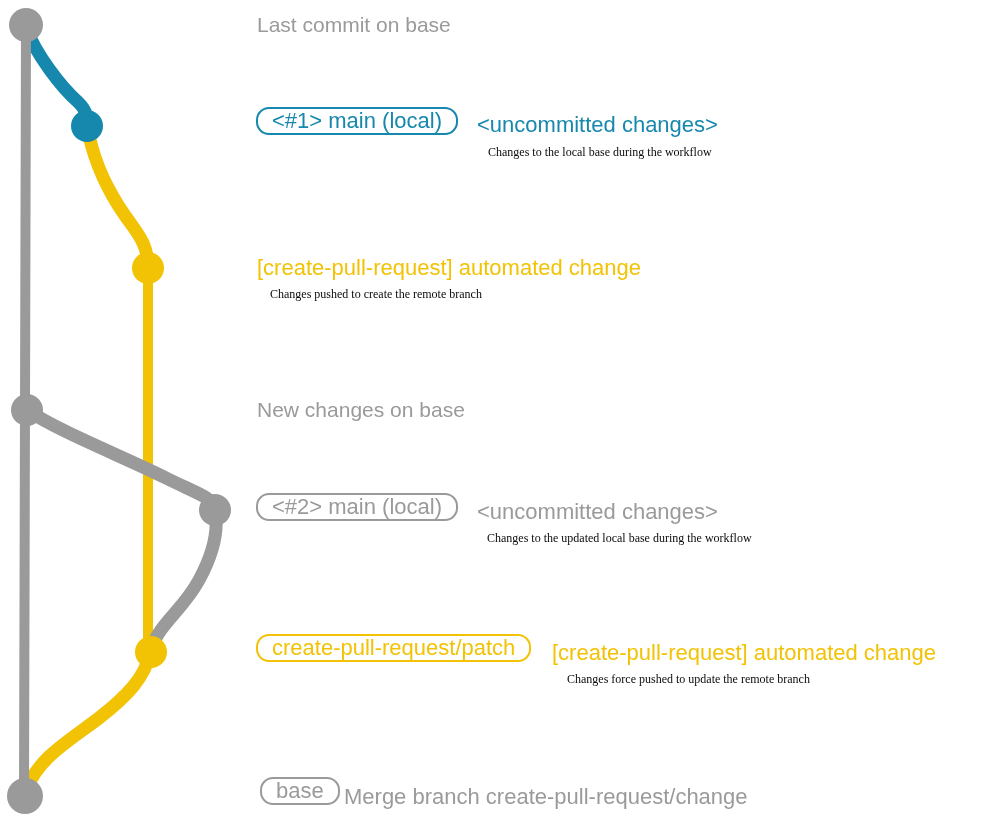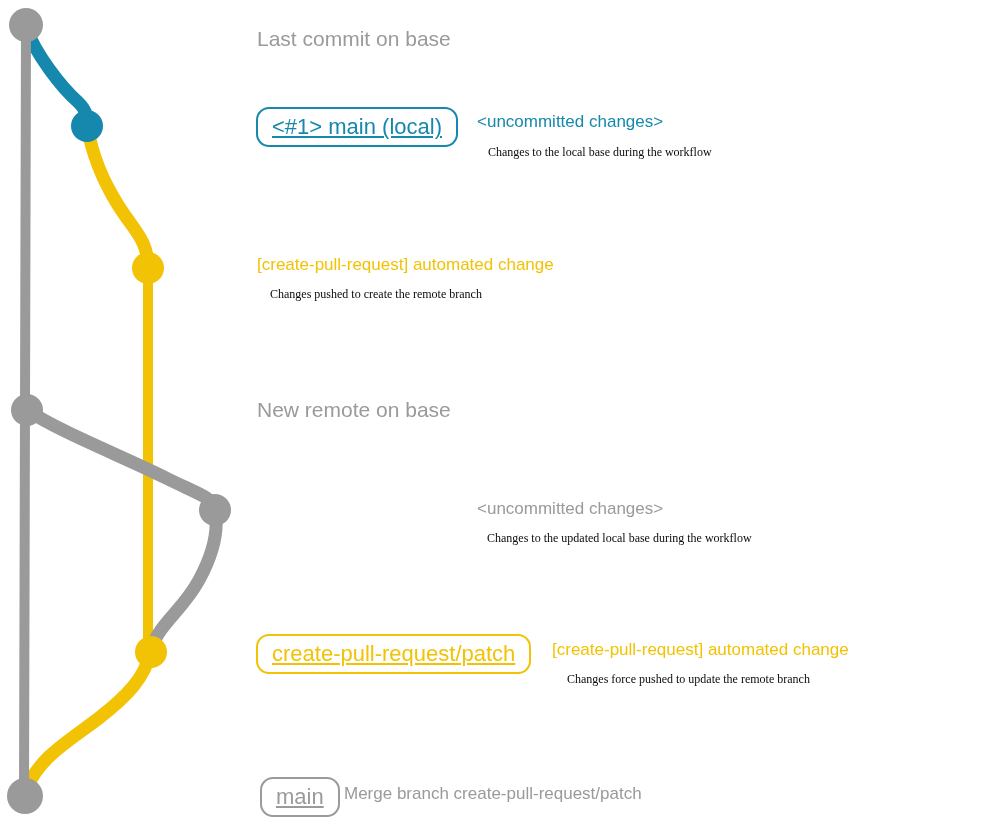--- a/index.html
+++ b/index.html
@@ -30,35 +30,34 @@
 
   .abs { position: absolute; white-space: nowrap; }
 
   .header-label {
     font-size: 21px;
     color: var(--gray);
   }
   .pill {
     display: inline-flex;
     align-items: center;
-    height: 40px;
+    height: 28px;
     box-sizing: border-box;
     padding: 0 14px;
     border: 2px solid;
     border-radius: 13px;
     font-size: 22px;
     background: #fff;
-    text-decoration: underline;
   }
   .pill.teal   { border-color: var(--teal);   color: var(--teal); }
   .pill.gray   { border-color: var(--gray);   color: var(--gray); }
   .pill.yellow { border-color: var(--yellow); color: var(--yellow); }
 
   .annotation {
-    font-size: 17px;
+    font-size: 22px;
   }
   .annotation.teal   { color: var(--teal); }
   .annotation.gray   { color: var(--gray); }
   .annotation.yellow { color: var(--yellow); }
 
   .description {
     font-family: "Liberation Serif", serif;
     font-size: 12px;
     color: var(--description_text, #000);
   }
@@ -84,40 +83,43 @@
 
     <circle cx="26" cy="25" r="17" class="dot-gray"></circle>
     <circle cx="87" cy="126" r="16" class="dot-teal"></circle>
     <circle cx="148" cy="268" r="16" class="dot-yellow"></circle>
     <circle cx="27" cy="410" r="16" class="dot-gray"></circle>
     <circle cx="215" cy="510" r="16" class="dot-gray"></circle>
     <circle cx="151" cy="652" r="16" class="dot-yellow"></circle>
     <circle cx="25" cy="796" r="18" class="dot-gray"></circle>
   </svg>
 
-  <div class="abs header-label" style="left:257px; top:27px;">Last commit on base</div>
+  <div class="abs header-label" style="left:257px; top:13px;">Last commit on base</div>
 
   <div class="abs pill teal" style="left:256px; top:107px;">
     <span>&lt;#1&gt; main (local)</span>
   </div>
   <div class="abs annotation teal" style="left:477px; top:112px;">&lt;uncommitted changes&gt;</div>
   <div class="abs description" style="left:488px; top:145px;">Changes to the local base during the workflow</div>
 
   <div class="abs annotation yellow" style="left:257px; top:255px;">[create-pull-request] automated change</div>
   <div class="abs description" style="left:270px; top:287px;">Changes pushed to create the remote branch</div>
 
-  <div class="abs header-label" style="left:257px; top:398px;">New remote on base</div>
+  <div class="abs header-label" style="left:257px; top:398px;">New changes on base</div>
 
+  <div class="abs pill gray" style="left:256px; top:493px;">
+    <span>&lt;#2&gt; main (local)</span>
+  </div>
   <div class="abs annotation gray" style="left:477px; top:499px;">&lt;uncommitted changes&gt;</div>
   <div class="abs pill yellow" style="left:256px; top:634px;">
     <span>create-pull-request/patch</span>
   </div>
 
   <div class="abs description" style="left:487px; top:531px;">Changes to the updated local base during the workflow</div>
   <div class="abs annotation yellow" style="left:552px; top:640px;">[create-pull-request] automated change</div>
   <div class="abs description" style="left:567px; top:672px;">Changes force pushed to update the remote branch</div>
 
   <div class="abs pill gray" style="left:260px; top:777px;">
-    <span>main</span>
+    <span>base</span>
   </div>
-  <div class="abs annotation gray" style="left:344px; top:784px;">Merge branch create-pull-request/patch</div>
+  <div class="abs annotation gray" style="left:344px; top:784px;">Merge branch create-pull-request/change</div>
 
 </div>
 
 </body></html>

